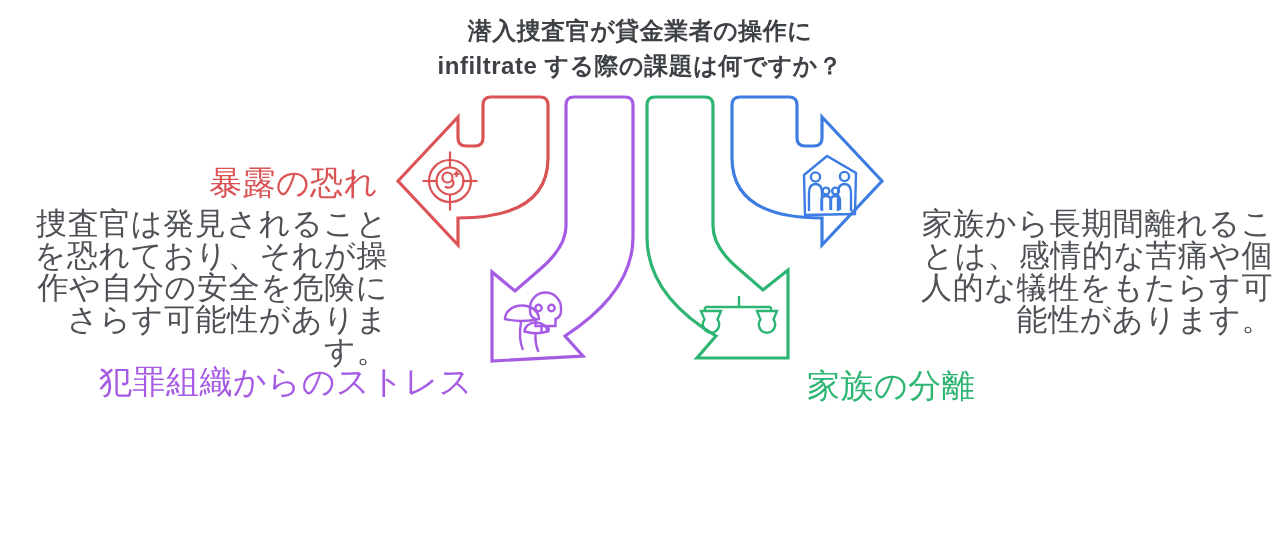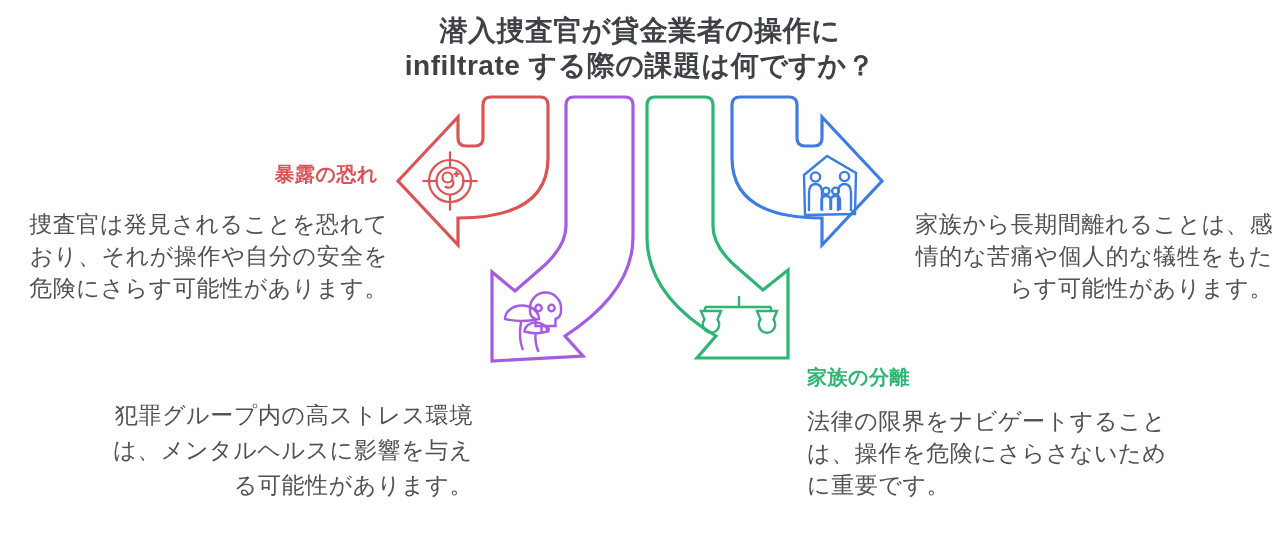--- a/index.html
+++ b/index.html
@@ -2,28 +2,28 @@
 <html lang="ja" style="--red: #db5355; --purple: #a65be4; --green: #2fb573; --blue: #3d7ce2; --title_text: #3e4146; --body_text: #4e5156;"><head>
 <meta charset="utf-8">
 <style>
   html,body{margin:0;padding:0;background:#fff;}
   .stage{
     position:relative;width:1280px;height:558px;background:#ffffff;overflow:hidden;
     font-family:"Liberation Sans","DejaVu Sans",sans-serif;
   }
   .title{
     position:absolute;top:13px;left:0;width:100%;text-align:center;
-    font-size:28px;font-weight:bold;line-height:35px;letter-spacing:.5px;
+    font-size:24px;font-weight:bold;line-height:35px;letter-spacing:.5px;
     color:var(--title_text,#3e4146);
   }
   .heading{
-    position:absolute;font-size:20px;font-weight:bold;letter-spacing:.5px;white-space:nowrap;
+    position:absolute;font-size:33px;font-weight:normal;letter-spacing:.5px;white-space:nowrap;
   }
   .body-text{
-    position:absolute;font-size:23px;letter-spacing:.6px;line-height:32px;
+    position:absolute;font-size:31px;letter-spacing:.6px;line-height:32px;
     color:var(--body_text,#4e5156);
   }
   
   .h-exposure{right:902px;top:161px;color:var(--red);}
   .b-exposure{right:892px;top:208px;width:378px;text-align:right;}
   .h-stress{right:807px;top:360px;color:var(--purple);}
   .b-stress{right:807px;top:398px;width:378px;text-align:right;line-height:35px;}
   .h-family{left:905px;top:164px;color:var(--blue);}
   .b-family{left:905px;top:208px;width:368px;text-align:right;}
   .h-legal{left:807px;top:364px;color:var(--green);}
@@ -99,20 +99,19 @@
       <circle cx="826" cy="191" r="3.4"></circle>
       <path d="M821.5,210 L821.5,200 Q821.5,196 826,196 Q830.5,196 830.5,200 L830.5,210"></path>
       <circle cx="835.5" cy="191" r="3.4"></circle>
       <path d="M831,210 L831,200 Q831,196 835.5,196 Q840,196 840,200 L840,210"></path>
     </g>
   </svg>
 
   <div class="heading h-exposure">暴露の恐れ</div>
   <div class="body-text b-exposure">捜査官は発見されることを恐れており、それが操作や自分の安全を危険にさらす可能性があります。</div>
 
-  <div class="body-text b-stress">犯罪グループ内の高ストレス環境は、メンタルヘルスに影響を与える可能性があります。</div>
+  <div class="heading h-stress">犯罪組織からのストレス</div>
 
   <div class="body-text b-family">家族から長期間離れることは、感情的な苦痛や個人的な犠牲をもたらす可能性があります。</div>
 
   <div class="heading h-legal">家族の分離</div>
-  <div class="body-text b-legal">法律の限界をナビゲートすることは、操作を危険にさらさないために重要です。</div>
 
 </div>
 
 </body></html>

